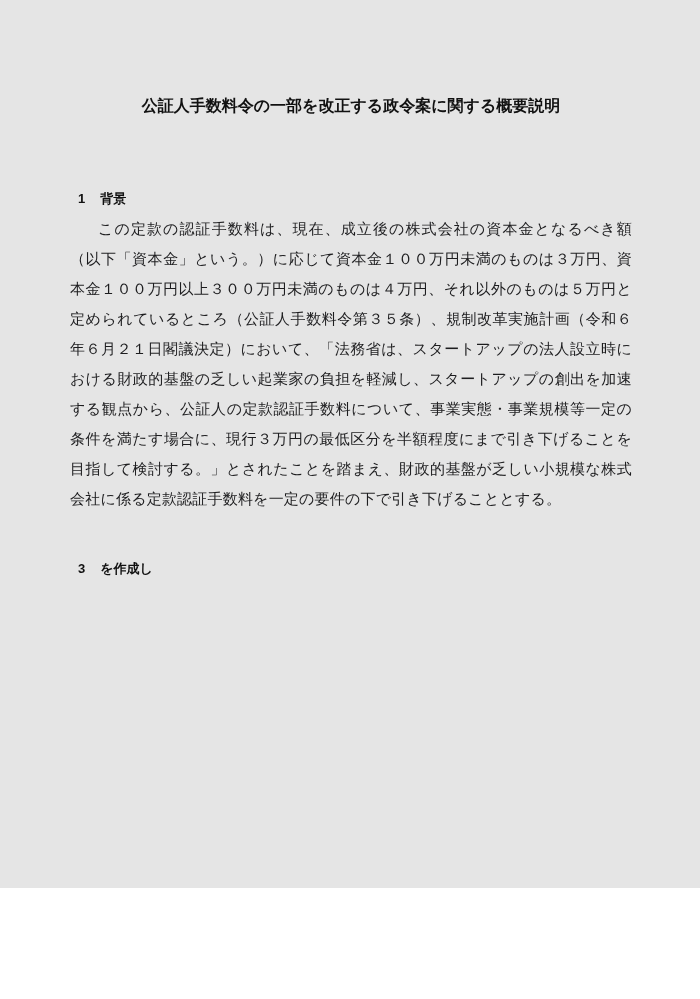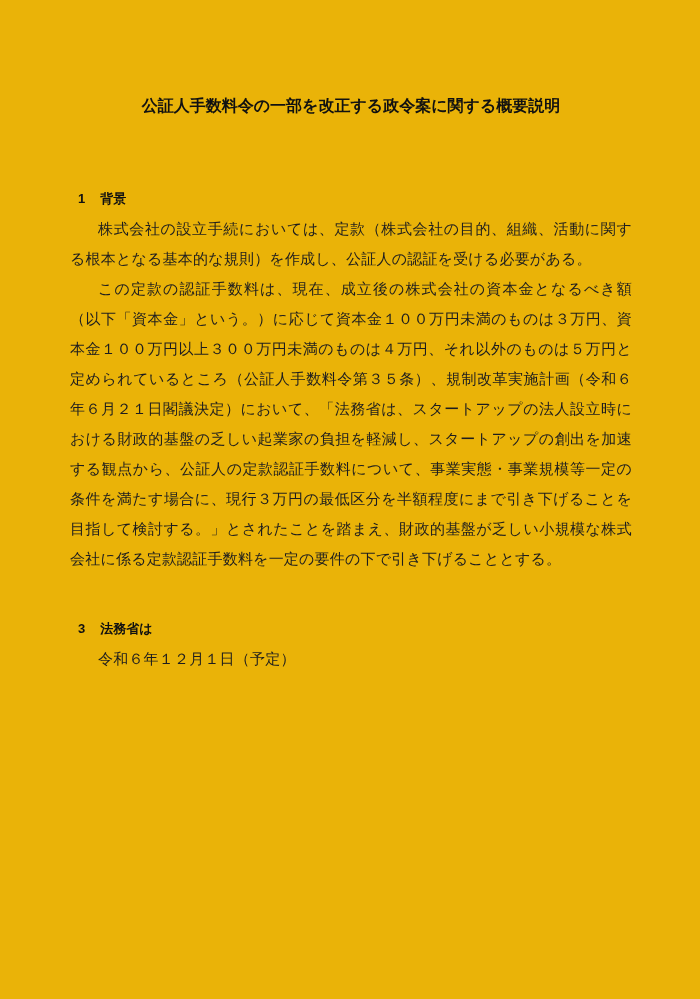--- a/index.html
+++ b/index.html
@@ -3,22 +3,22 @@
 <meta charset="utf-8">
 <style>
   html, body {
     margin: 0;
     padding: 0;
     background: #ffffff;
   }
   .page {
     position: relative;
     width: 700px;
-    height: 999px;
-    background: #eab308;
+    height: 888px;
+    background: #e5e5e5;
     color: #1d1d1f;
     font-family: "Liberation Serif", "DejaVu Serif", serif;
     overflow: hidden;
     box-sizing: border-box;
   }
   .content {
     padding: 91px 68px 0 70px; 
   }
   .doc-title {
     margin: 0;
@@ -65,26 +65,24 @@
 
 <div class="page">
   <div class="content">
 
     <h1 class="doc-title">公証人手数料令の一部を改正する政令案に関する概要説明</h1>
 
     <div class="section section-first">
       <div class="section-heading">
         <span class="sec-num">1</span><span class="sec-label">背景</span>
       </div>
-      <p class="body-para">株式会社の設立手続においては、定款（株式会社の目的、組織、活動に関する根本となる基本的な規則）を作成し、公証人の認証を受ける必要がある。</p>
       <p class="body-para">この定款の認証手数料は、現在、成立後の株式会社の資本金となるべき額（以下「資本金」という。）に応じて資本金１００万円未満のものは３万円、資本金１００万円以上３００万円未満のものは４万円、それ以外のものは５万円と定められているところ（公証人手数料令第３５条）、規制改革実施計画（令和６年６月２１日閣議決定）において、「法務省は、スタートアップの法人設立時における財政的基盤の乏しい起業家の負担を軽減し、スタートアップの創出を加速する観点から、公証人の定款認証手数料について、事業実態・事業規模等一定の条件を満たす場合に、現行３万円の最低区分を半額程度にまで引き下げることを目指して検討する。」とされたことを踏まえ、財政的基盤が乏しい小規模な株式会社に係る定款認証手数料を一定の要件の下で引き下げることとする。</p>
     </div>
 
 
     <div class="section">
       <div class="section-heading">
-        <span class="sec-num">3</span><span class="sec-label">法務省は</span>
+        <span class="sec-num">3</span><span class="sec-label">を作成し</span>
       </div>
-      <p class="body-para">令和６年１２月１日（予定）</p>
     </div>
 
   </div>
 </div>
 
 </body></html>

